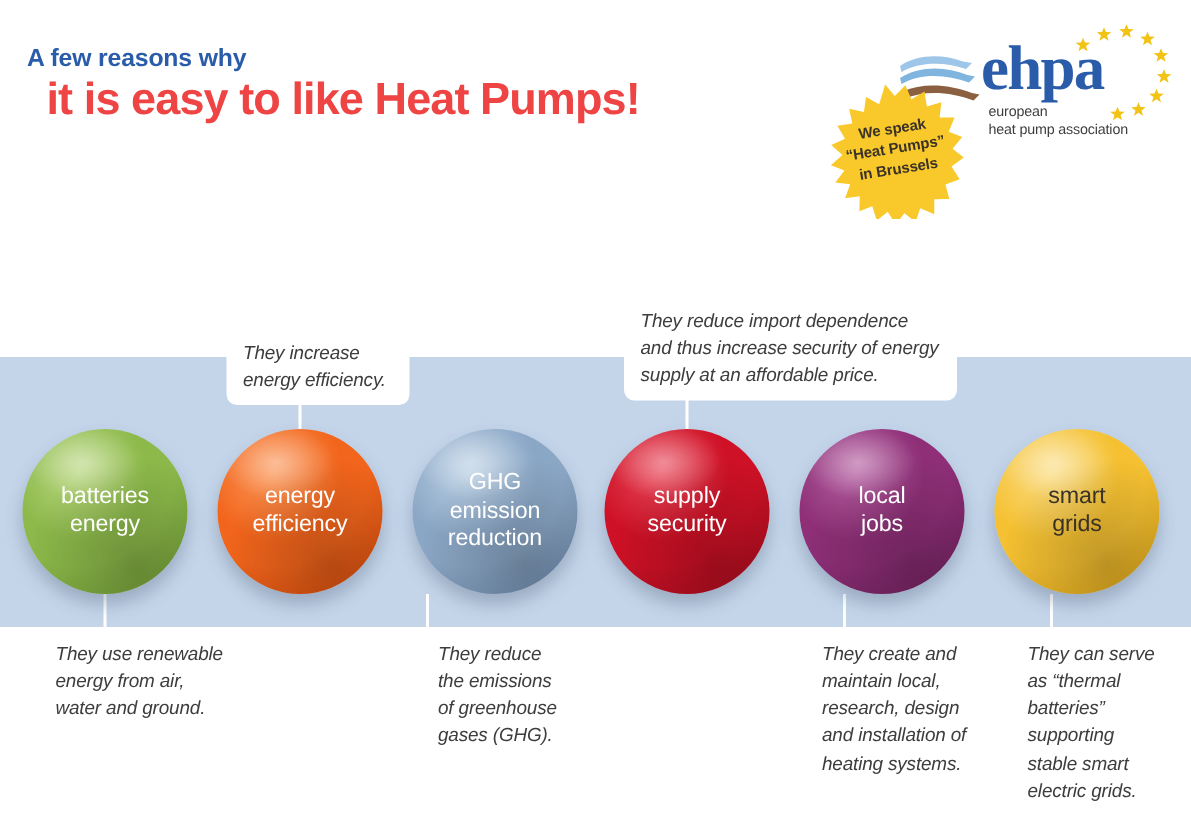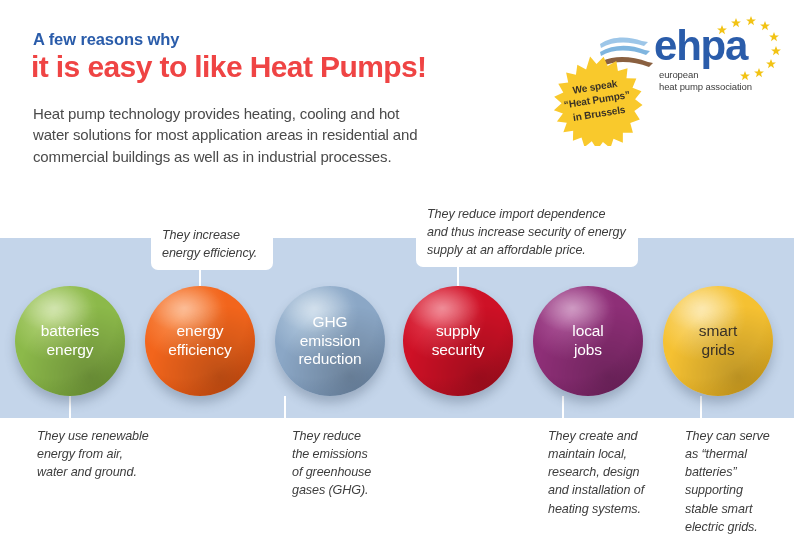--- a/index.html
+++ b/index.html
@@ -8,21 +8,21 @@
   body {
     font-family:"Liberation Sans", sans-serif;
     background:#ffffff;
     position:relative;
     overflow:hidden;
   }
   .page { position:absolute; inset:0; width:794px; height:560px; }
 
   
   .kicker {
-    position:absolute; left:33px; top:30px;
+    position:absolute; left:18px; top:30px;
     font-size:16.5px; font-weight:600; color:#2a5caa;
     letter-spacing:-0.1px; white-space:nowrap;
   }
   .headline {
     position:absolute; left:31px; top:50px;
     font-size:30px; font-weight:700; color:#ef4444;
     letter-spacing:-0.6px; white-space:nowrap;
   }
   .intro {
     position:absolute; left:33px; top:103px; width:480px;
@@ -30,21 +30,21 @@
     letter-spacing:-0.15px;
   }
   .intro span { display:block; white-space:nowrap; }
 
   
   .logo { position:absolute; left:592px; top:22px; width:185px; height:72px; }
   .logo-waves { position:absolute; left:6px; top:13px; width:70px; height:36px; }
   .logo-word {
     position:absolute; left:62px; top:3px;
     font-size:42px; font-weight:700; color:#2a5caa;
-    letter-spacing:-1.2px; line-height:1;
+    letter-spacing:-1.2px; line-height:1;font-family:Liberation Serif, serif;
   }
   .logo-sub {
     position:absolute; left:67px; top:47px;
     font-size:9.5px; color:#3d3d3d; line-height:1.22; letter-spacing:-0.1px;
   }
   .logo-sub span { display:block; white-space:nowrap; }
   .logo-stars { position:absolute; left:110px; top:-6px; width:88px; height:74px; }
 
   
   .badge { position:absolute; left:551px; top:54px; width:92px; height:92px; }
@@ -94,25 +94,20 @@
   .callout span { display:block; white-space:nowrap; }
   .callout.top { border-radius:7px 7px 7px 7px; }
 </style>
 </head>
 <body style="--band: #c4d5ea;">
 
 <div class="page">
 
   <div class="kicker">A few reasons why</div>
   <div class="headline">it is easy to like Heat Pumps!</div>
-  <div class="intro">
-    <span>Heat pump technology provides heating, cooling and hot</span>
-    <span>water solutions for most application areas in residential and</span>
-    <span>commercial buildings as well as in industrial processes.</span>
-  </div>
 
   <div class="logo">
     <svg class="logo-waves" viewBox="0 0 70 36">
       <path d="M2 9 C14 1, 30 1, 44 6 L50 7 L46 11 C31 6, 15 6, 3 13 Z" fill="#9dc6e8"></path>
       <path d="M2 17 C15 9, 32 9, 47 15 L52 16 L48 20 C32 14, 15 14, 3 21 Z" fill="#7fb5df"></path>
       <path d="M4 26 C17 20, 34 21, 50 27 L55 28 L51 32 C35 26, 18 25, 5 31 Z" fill="#8a6040"></path>
     </svg>
     <div class="logo-word">ehpa</div>
     <div class="logo-sub">
       <span>european</span>

